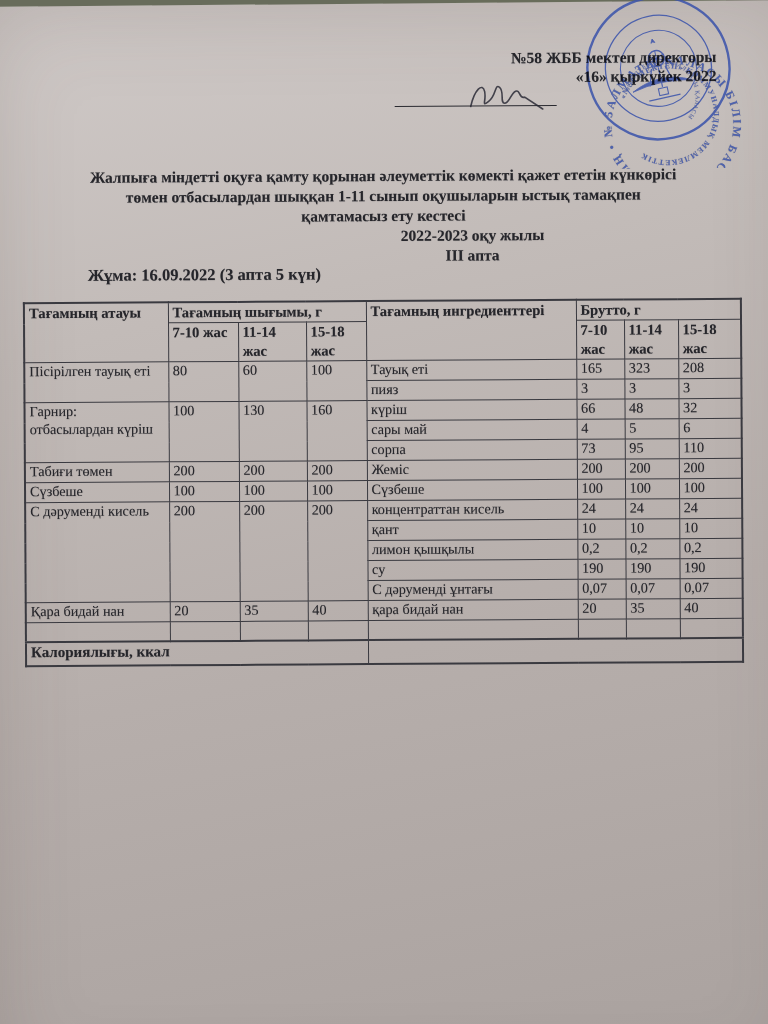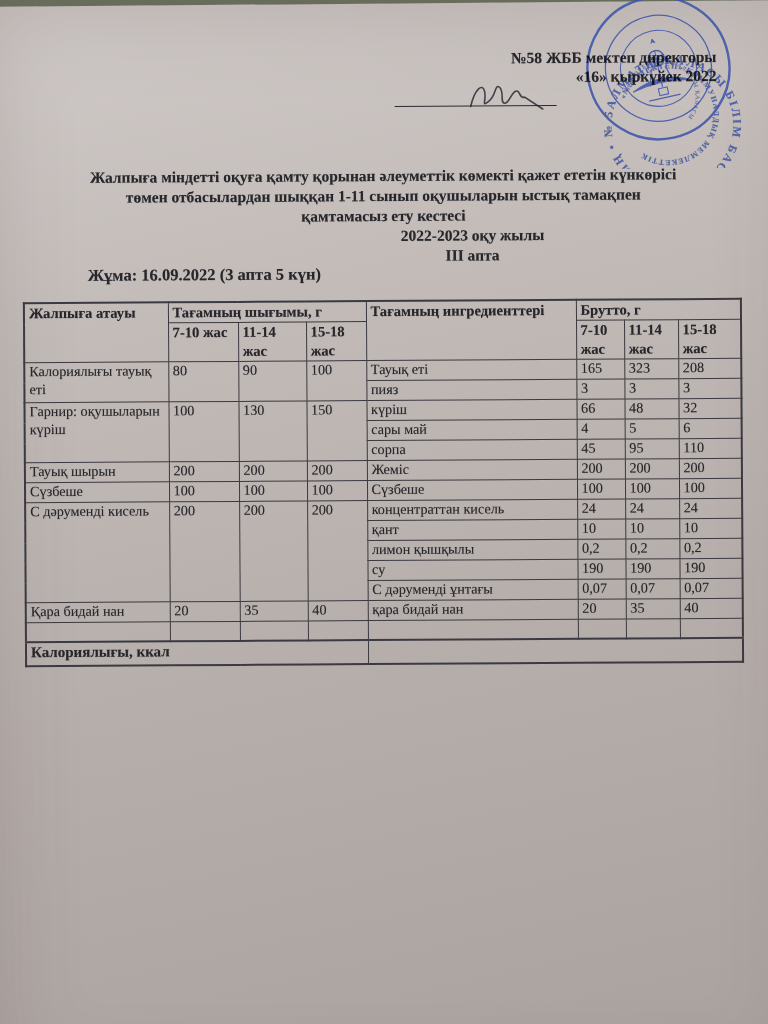--- a/index.html
+++ b/index.html
@@ -119,75 +119,75 @@
         <col style="width:70px">
         <col style="width:68px">
         <col style="width:60px">
       <col style="width:210px">
         <col style="width:48px">
         <col style="width:54px">
         <col style="width:63px">
     </colgroup>
     <thead>
       <tr>
-        <th rowspan="2">Жалпыға атауы</th>
+        <th rowspan="2">Тағамның атауы</th>
         <th colspan="3">Тағамның шығымы, г</th>
         <th rowspan="2">Тағамның ингредиенттері</th>
         <th colspan="3">Брутто, г</th>
       </tr>
       <tr>
         <th>7-10 жас</th>
         <th>11-14 жас</th>
         <th>15-18 жас</th>
         <th>7-10 жас</th>
         <th>11-14 жас</th>
         <th>15-18 жас</th>
       </tr>
     </thead>
     <tbody>
         <tr>
-          <td rowspan="2">Калориялығы тауық еті</td>
+          <td rowspan="2">Пісірілген тауық еті</td>
           <td rowspan="2">80</td>
-          <td rowspan="2">90</td>
+          <td rowspan="2">60</td>
           <td rowspan="2">100</td>
           <td>Тауық еті</td>
           <td>165</td>
           <td>323</td>
           <td>208</td>
         </tr>
         <tr>
           <td>пияз</td>
           <td>3</td>
           <td>3</td>
           <td>3</td>
         </tr>
         <tr>
-          <td rowspan="3">Гарнир: оқушыларын күріш</td>
+          <td rowspan="3">Гарнир: отбасылардан күріш</td>
           <td rowspan="3">100</td>
           <td rowspan="3">130</td>
-          <td rowspan="3">150</td>
+          <td rowspan="3">160</td>
           <td>күріш</td>
           <td>66</td>
           <td>48</td>
           <td>32</td>
         </tr>
         <tr>
           <td>сары май</td>
           <td>4</td>
           <td>5</td>
           <td>6</td>
         </tr>
         <tr>
           <td>сорпа</td>
-          <td>45</td>
+          <td>73</td>
           <td>95</td>
           <td>110</td>
         </tr>
         <tr>
-          <td>Тауық шырын</td>
+          <td>Табиғи төмен</td>
           <td>200</td>
           <td>200</td>
           <td>200</td>
           <td>Жеміс</td>
           <td>200</td>
           <td>200</td>
           <td>200</td>
         </tr>
         <tr>
           <td>Сүзбеше</td>

